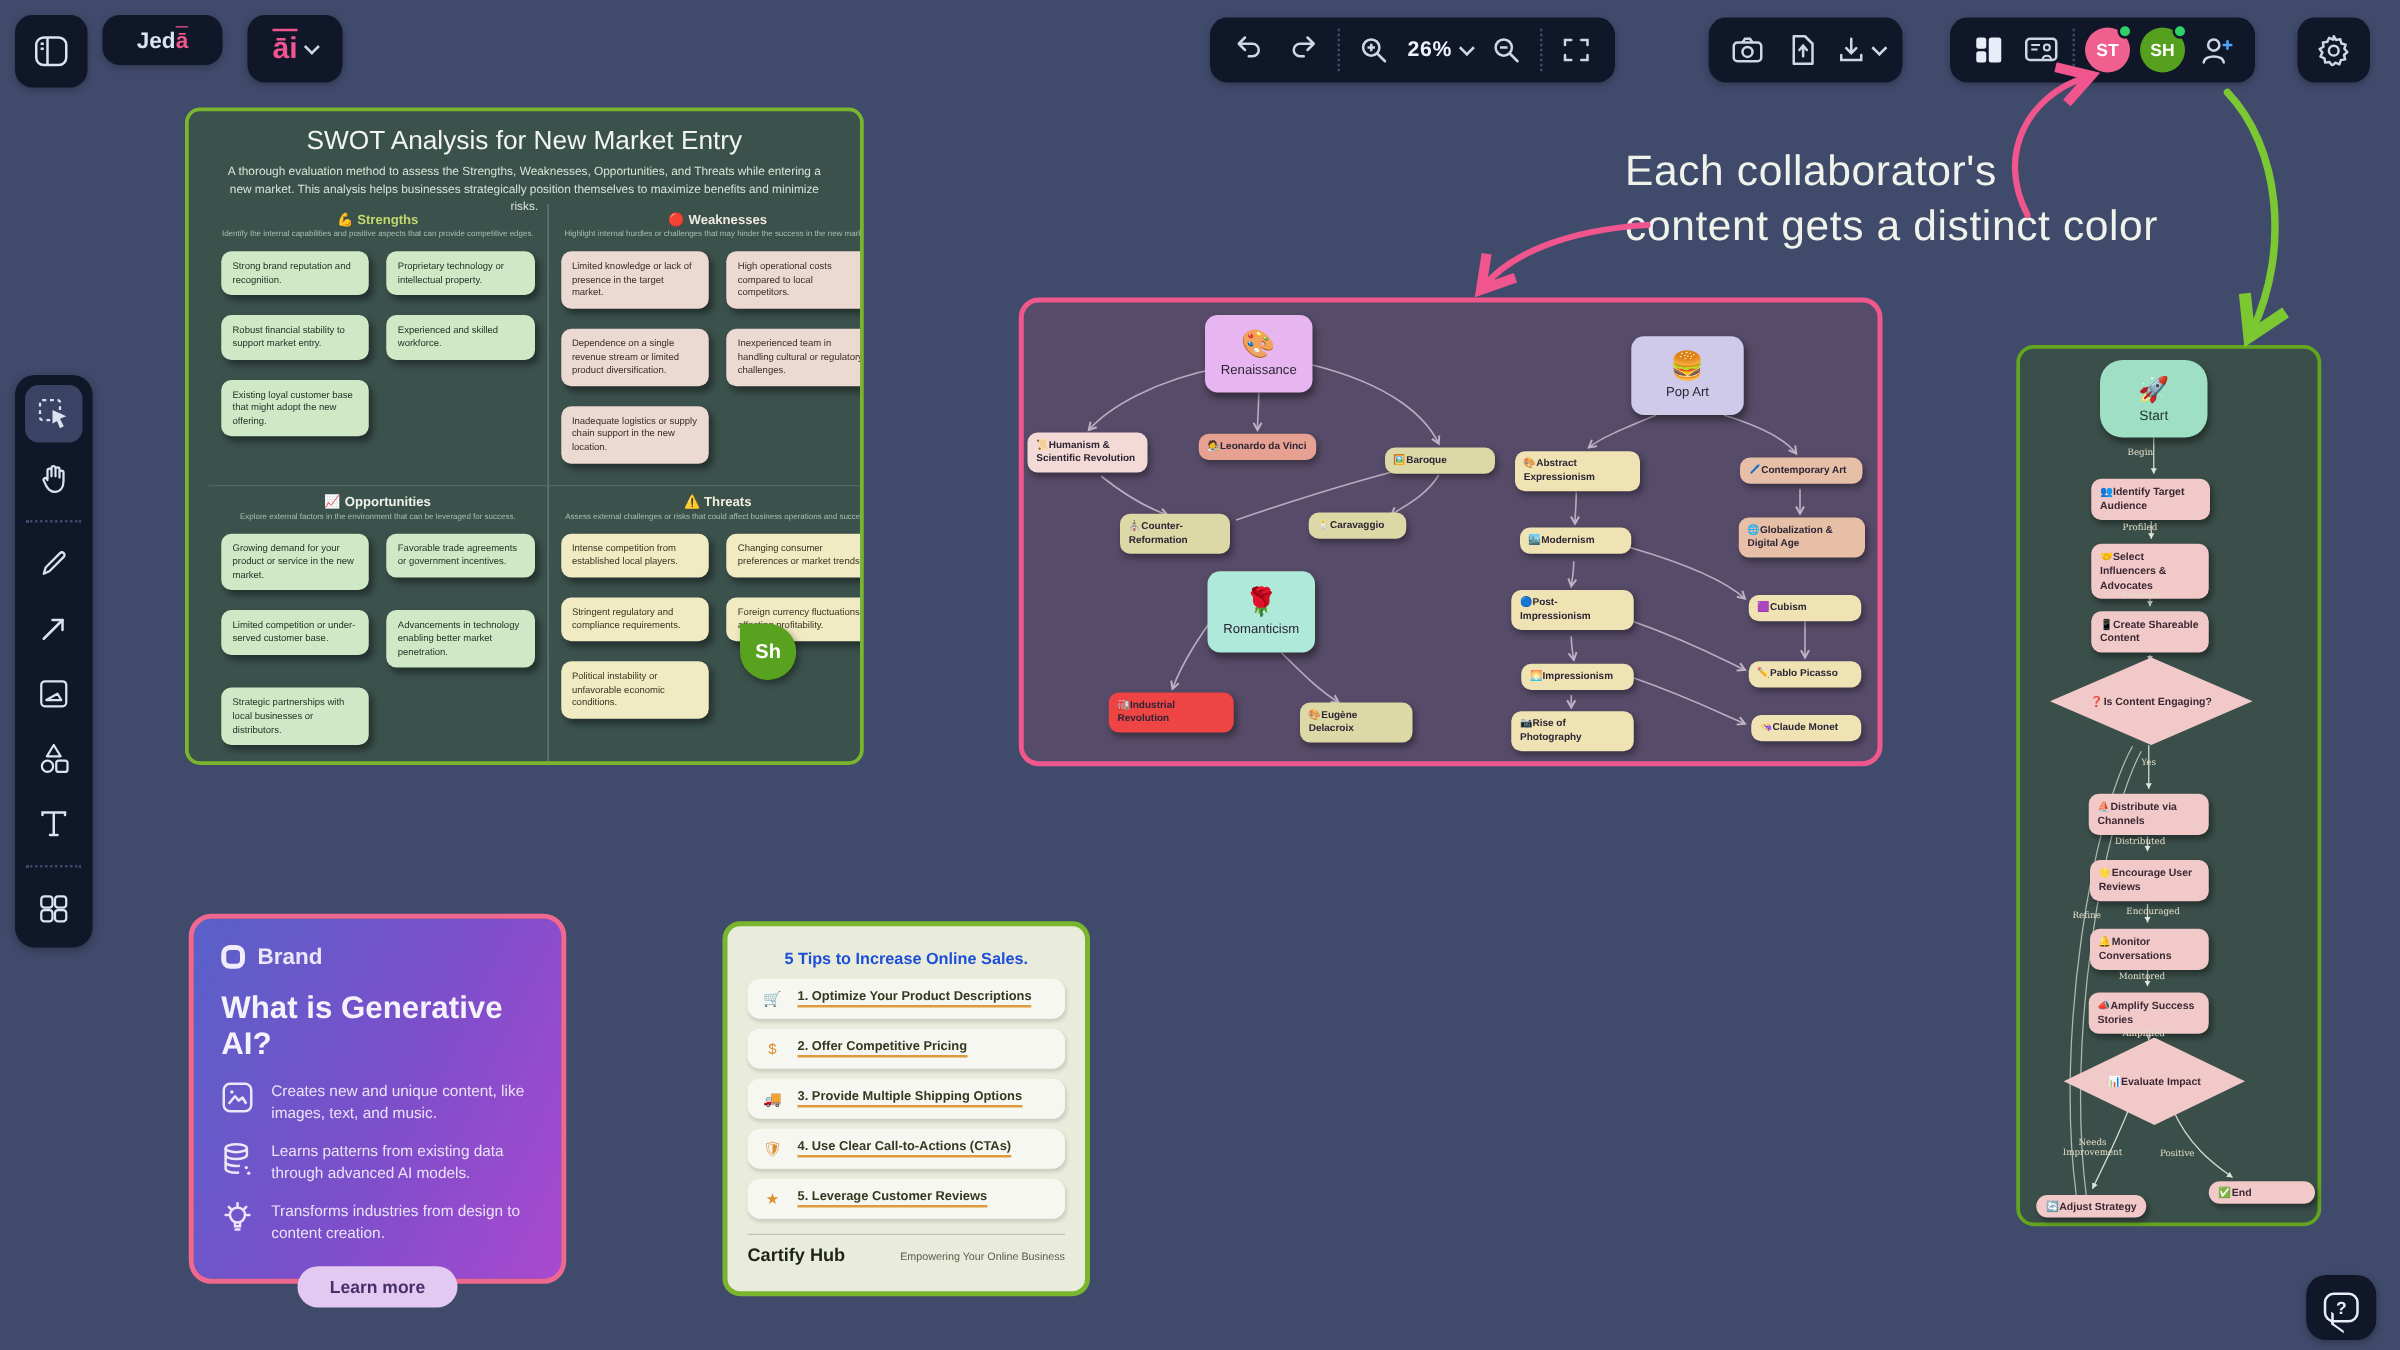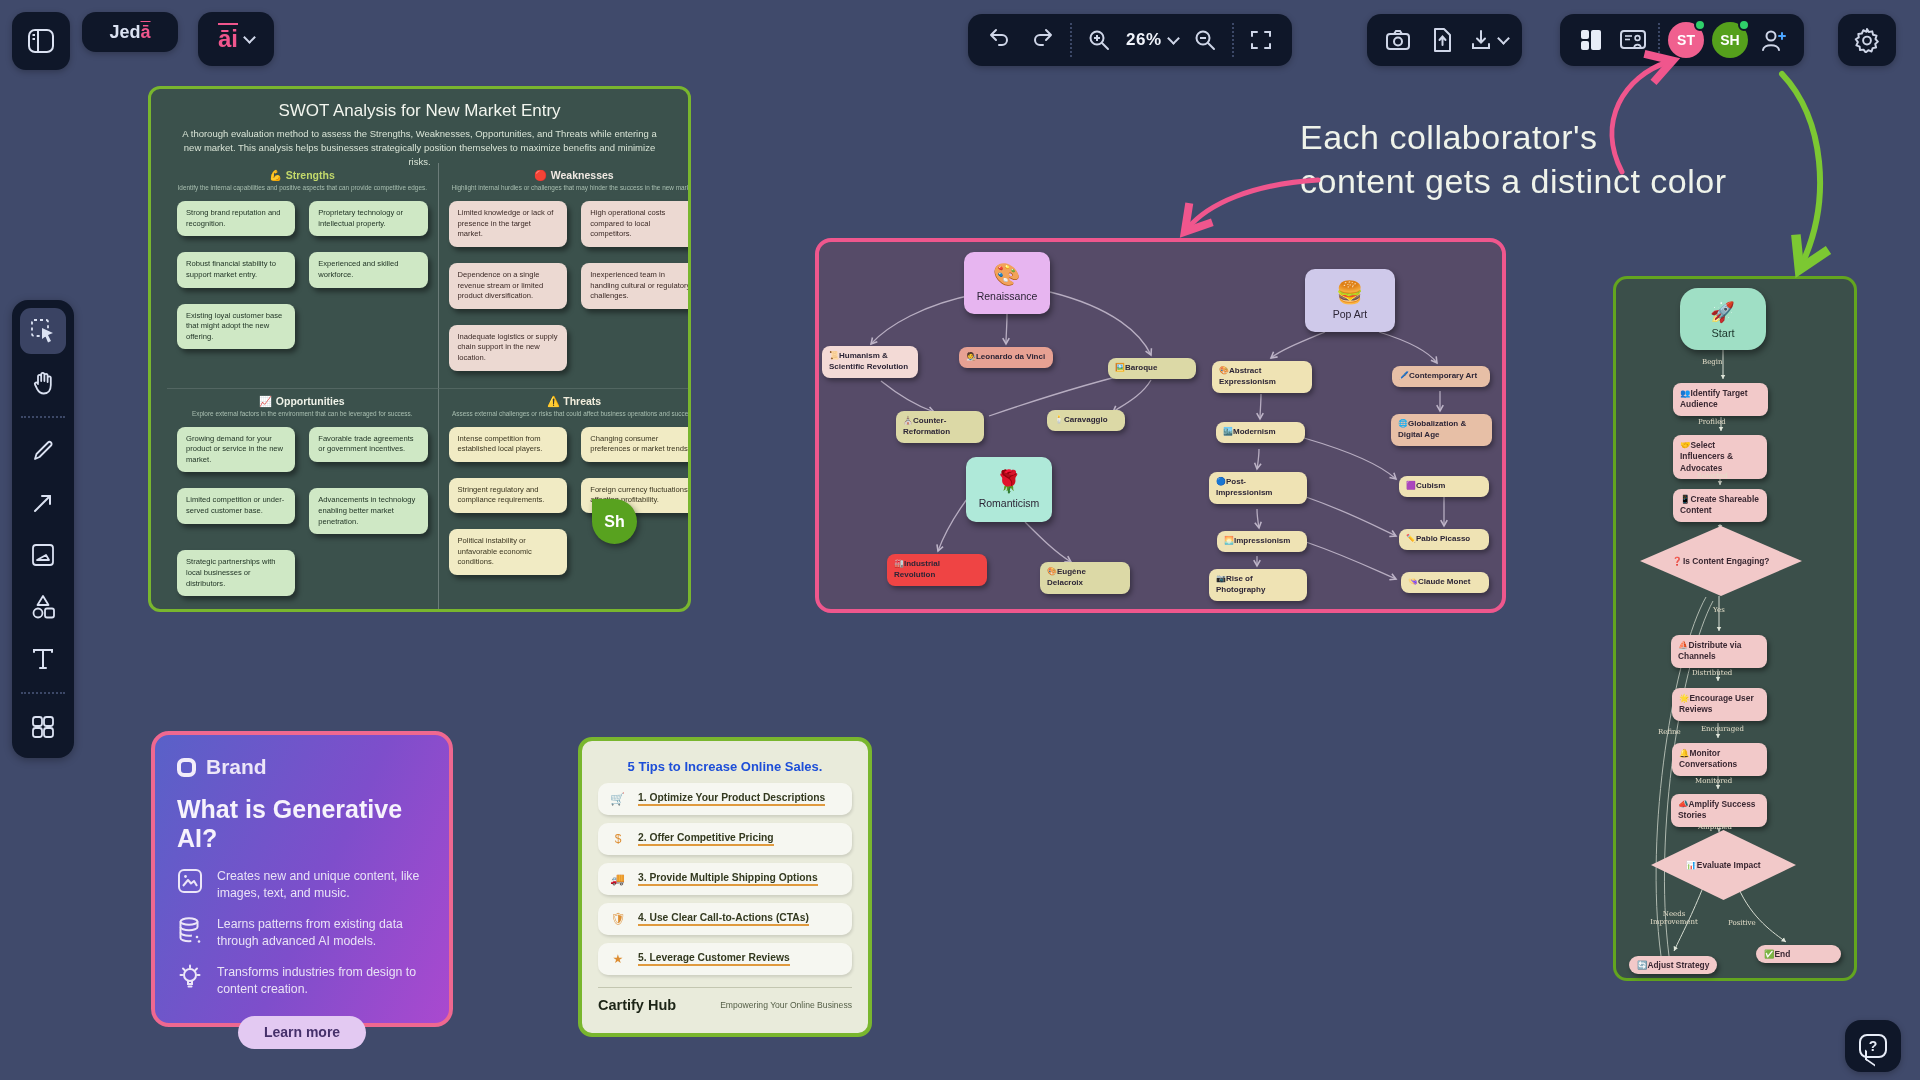--- a/index.html
+++ b/index.html
@@ -28,21 +28,21 @@
           display:flex; flex-direction:column; align-items:center; gap:6px;
           box-shadow:0 2px 8px rgba(0,0,0,.3); }
   .tool { width:46px; height:46px; border-radius:11px; display:flex; align-items:center;
           justify-content:center; color:#dbe2f2; cursor:pointer; }
   .tool.active { background:#3a4363; }
   .rail-div { width:44px; border-top:2px dotted #3c4867; margin:4px 0; }
 
   
   .swot { left:148px; top:86px; width:543px; height:526px; background:#3b514c;
           border:3px solid #79b62e; border-radius:12px; overflow:hidden; }
-  .swot-title { text-align:center; color:#f2f5ee; font-size:17px; margin-top:12px; }
+  .swot-title { text-align:center; color:#f2f5ee; font-size:21px; margin-top:12px; }
   .swot-desc { text-align:center; color:#d9e4d6; font-size:9.5px; line-height:1.45;
                margin:6px 26px 0 26px; }
   .quad-wrap { position:absolute; left:16px; top:74px; width:543px; height:449px;
                display:grid; grid-template-columns:1fr 1fr; grid-template-rows:1fr 1fr; }
   .quad { position:relative; padding:6px 10px; }
   .quad.bl, .quad.br { border-top:1px solid rgba(255,255,255,.12); }
   .quad.tl, .quad.bl { border-right:1px solid rgba(255,255,255,.25); }
   .q-head { text-align:center; font-size:10.5px; font-weight:bold; }
   .q-desc { text-align:center; font-size:6.4px; color:#a9bfb1; margin-top:2px; }
   .q-grid { display:grid; grid-template-columns:1fr 1fr; column-gap:14px; row-gap:16px;
@@ -85,21 +85,21 @@
              font-size:8.4px; font-weight:bold; color:#3a2832; box-shadow:2px 3px 5px rgba(0,0,0,.4); }
   .e-label { position:absolute; font-family:"DejaVu Serif", serif; font-size:7px;
              color:#e3ddc8; text-align:center; }
 
   
   .brand { left:151px; top:731px; width:302px; height:296px; border:4px solid #ef6890;
            border-radius:18px; background:linear-gradient(115deg,#5961c8 0%,#7e4ecb 55%,#aa49cf 100%);
            padding:20px 22px; color:#ece6f8; }
   .brand-logo-row { display:flex; align-items:center; gap:10px; }
   .brand-logo-icon { width:19px; height:19px; border:4px solid #f2edfa; border-radius:7px; }
-  .brand-name { font-size:21px; font-weight:bold; }
+  .brand-name { font-size:18px; font-weight:bold; }
   .brand-title { font-size:25px; font-weight:bold; color:#f6f2fc; margin-top:16px; }
   .brand-item { display:flex; gap:14px; margin-top:15px; align-items:flex-start; }
   .brand-item svg { flex:0 0 auto; }
   .brand-item .txt { font-size:12.3px; line-height:1.35; color:#e9e2f6; max-width:210px; }
   .learn-btn { display:block; margin:18px auto 0 auto; width:128px; height:33px; border:none;
                border-radius:17px; background:#e3c9f2; color:#45306a; font-size:14px;
                font-weight:bold; font-family:inherit; cursor:pointer; }
 
   
   .tips { left:578px; top:737px; width:294px; height:300px; border:4px solid #79b62e;
@@ -468,21 +468,21 @@
       <span><span>❓</span><span>Is Content Engaging?</span></span>
     </div>
   <div class="fc-node" style="left:55px;top:356px;width:96px"><span>⛵</span><span>Distribute via Channels</span></div>
   <div class="fc-node" style="left:56px;top:409px;width:95px"><span>🌟</span><span>Encourage User Reviews</span></div>
   <div class="fc-node" style="left:56px;top:464px;width:95px"><span>🔔</span><span>Monitor Conversations</span></div>
   <div class="fc-node" style="left:55px;top:515px;width:96px"><span>📣</span><span>Amplify Success Stories</span></div>
   <div class="fc-diamond" style="left:35px;top:551px;width:145px;height:70px">
       <span><span>📊</span><span>Evaluate Impact</span></span>
     </div>
   <div class="fc-pill" style="left:13px;top:677px"><span>🔄</span><span>Adjust Strategy</span></div>
-  <div class="fc-pill" style="left:140px;top:666px;width:85px;text-align:left"><span>✅</span><span>End</span></div>
+  <div class="fc-pill" style="left:151px;top:666px;width:85px;text-align:left"><span>✅</span><span>End</span></div>
 
   <div class="e-label" style="left:86px;top:79px">Begin</div>
   <div class="e-label" style="left:82px;top:139px">Profiled</div>
   <div class="e-label" style="left:81px;top:193px">Selected</div>
   <div class="e-label" style="left:97px;top:327px">Yes</div>
   <div class="e-label" style="left:76px;top:390px">Distributed</div>
   <div class="e-label" style="left:42px;top:449px">Refine</div>
   <div class="e-label" style="left:85px;top:446px">Encouraged</div>
   <div class="e-label" style="left:79px;top:498px">Monitored</div>
   <div class="e-label" style="left:82px;top:544px">Amplified</div>

